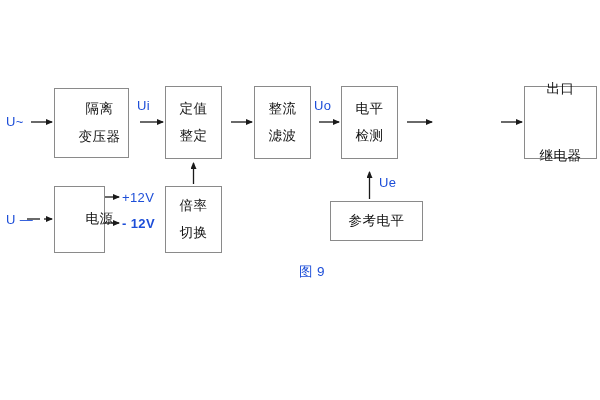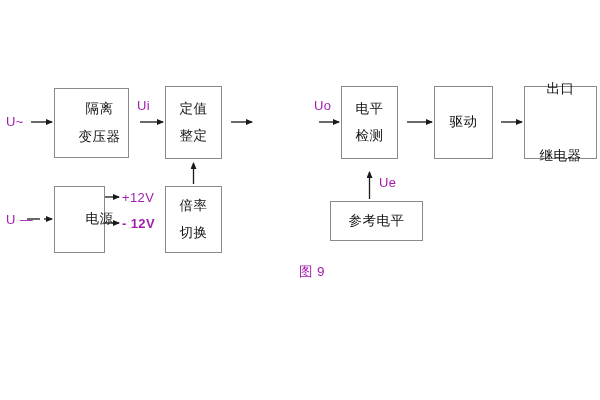--- a/index.html
+++ b/index.html
@@ -57,21 +57,21 @@
   
   #box-power       { left: 54px;  top: 186px; width: 51px;  height: 67px; padding-left: 40px; }
   #box-multiplier  { left: 165px; top: 186px; width: 57px;  height: 67px; }
   #box-reference   { left: 330px; top: 201px; width: 93px;  height: 40px; }
 
   
   .lbl {
     position: absolute;
     font-size: 13px;
     white-space: nowrap;
-    color: #a21caf;
+    color: #1d4ed8;
     letter-spacing: 0.4px;
   }
   #lbl-uac    { left: 6px;   top: 114px; }
   #lbl-udc    { left: 6px;   top: 212px; }
   #lbl-ui     { left: 137px; top: 98px;  }
   #lbl-uo     { left: 314px; top: 98px;  }
   #lbl-ue     { left: 379px; top: 175px; }
   #lbl-p12    { left: 122px; top: 190px; }
   #lbl-n12    { left: 122px; top: 216px; font-weight: bold; }
   #lbl-figure { left: 299px; top: 263px; font-size: 13.5px; }
@@ -123,29 +123,30 @@
   <div class="blk two" id="box-isolation">
     <span class="ln">隔离</span>
     <span class="ln">变压器</span>
   </div>
 
   <div class="blk two" id="box-setting">
     <span class="ln">定值</span>
     <span class="ln">整定</span>
   </div>
 
+  <div class="blk two" id="box-rectifier">
+    <span class="ln">整流</span>
+    <span class="ln">滤波</span>
+  </div>
 
   <div class="blk two" id="box-leveldetect">
     <span class="ln">电平</span>
     <span class="ln">检测</span>
   </div>
 
-  <div class="blk" id="box-drive">
-    <span class="ln">驱动</span>
-  </div>
 
   <div class="blk two" id="box-outrelay">
     <span class="ln">出口</span>
     <span class="ln">继电器</span>
   </div>
 
   <div class="blk" id="box-power">
     <span class="ln">电源</span>
   </div>
 

